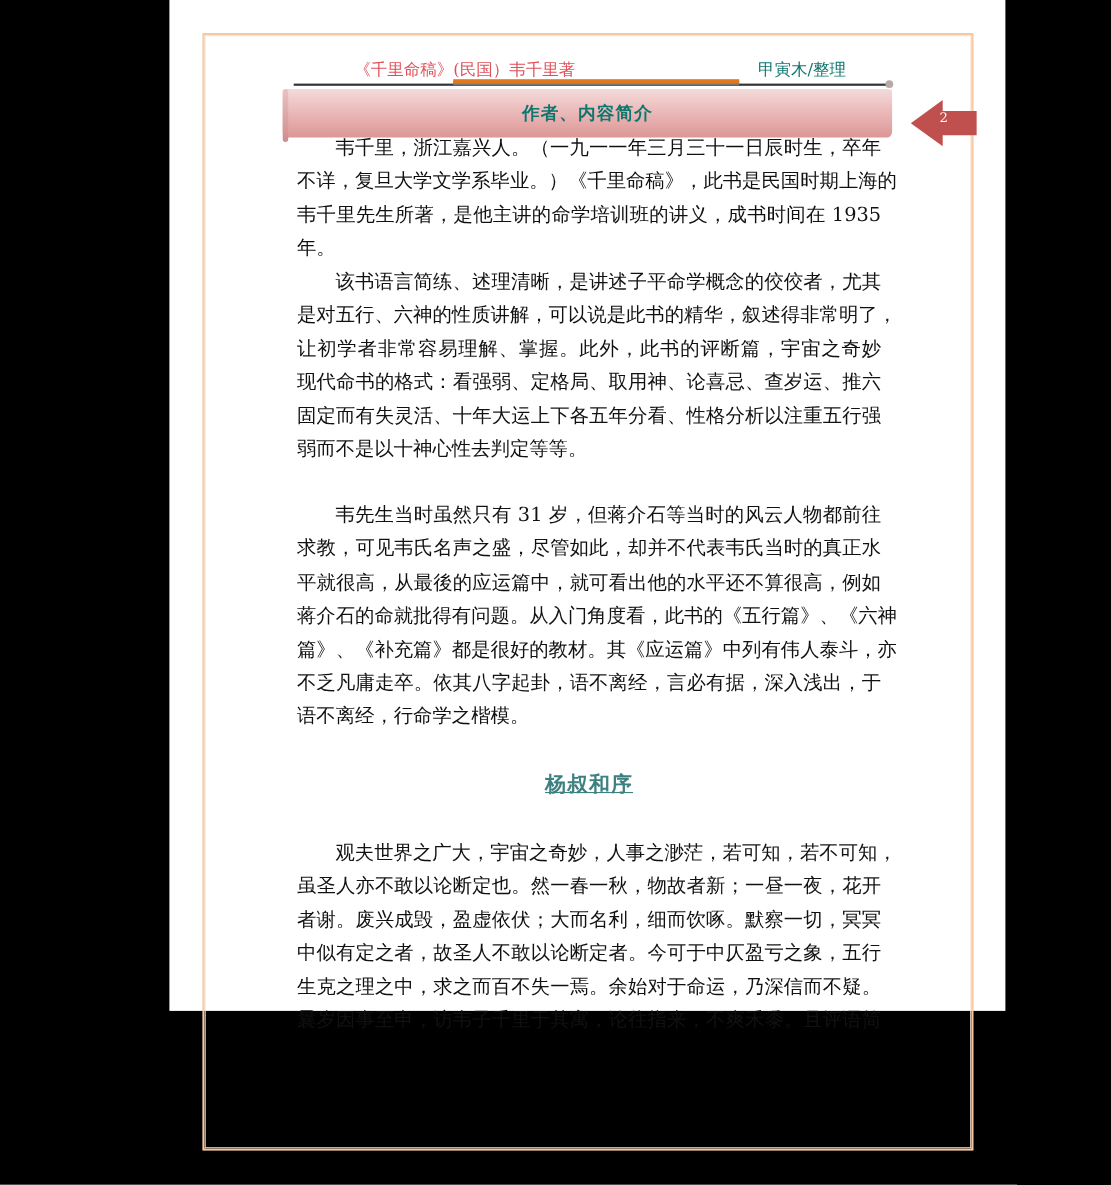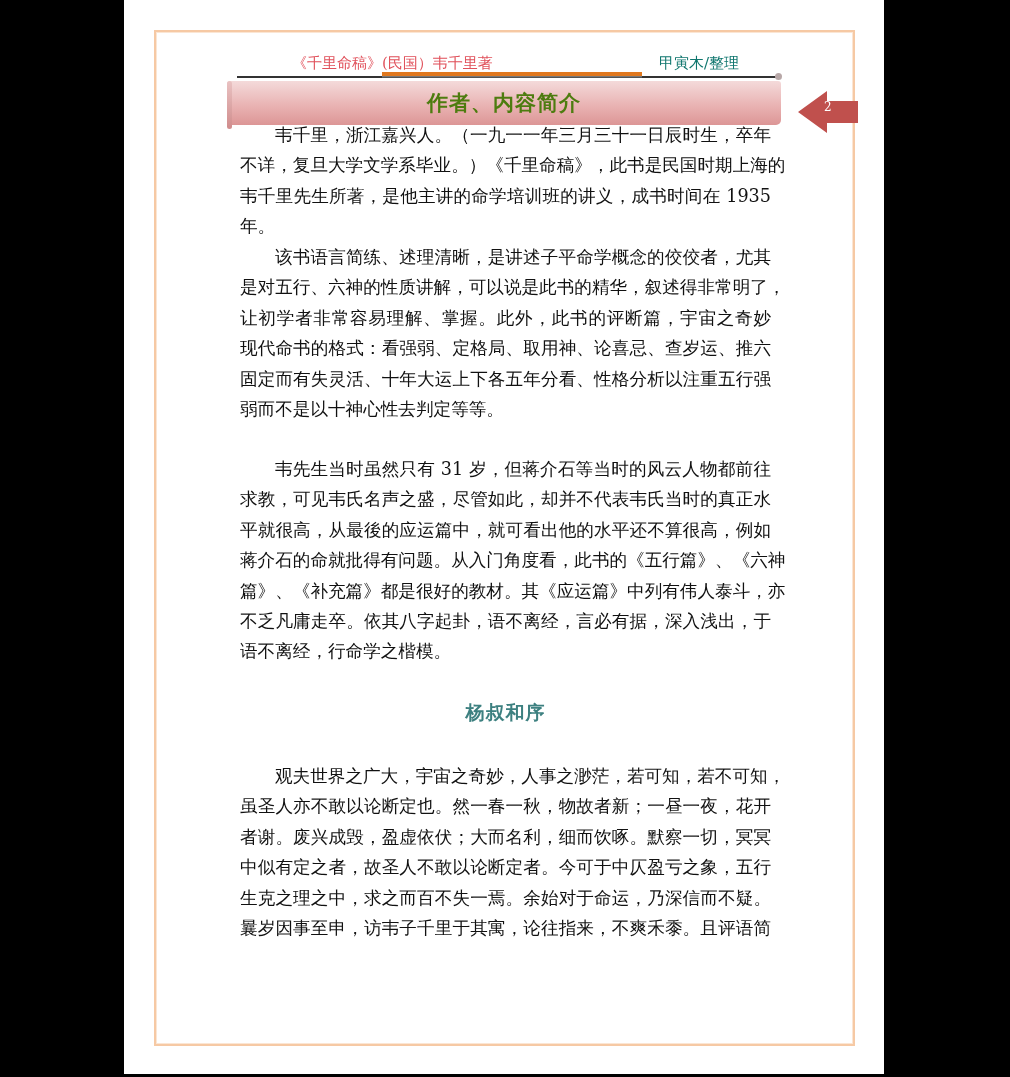--- a/index.html
+++ b/index.html
@@ -1,21 +1,21 @@
 <!DOCTYPE html>
 <html><head>
 <meta charset="utf-8">
 <style>
   html, body { margin: 0; padding: 0; }
   body {
     width: 1010px; height: 1077px; background: #000; position: relative; overflow: hidden;
     font-family: "DejaVu Serif", "Liberation Serif", serif;
   }
   .page {
-    position: absolute; left: 124px; top: 0; width: 760px; height: 1074px; background: #fff;
+    position: absolute; left: 154px; top: 0; width: 760px; height: 919px; background: #fff;
   }
   .frame {
     position: absolute; left: 30px; top: 30px; width: 697px; height: 1012px;
     border: 2px solid #f6c9a4; box-shadow: inset 0 0 0 1px #fbe6d4;
   }
   .hdr-left {
     position: absolute; left: 168px; top: 54px; font-size: 15px; color: #e0505a; white-space: nowrap;
   }
   .hdr-right {
     position: absolute; left: 535px; top: 54px; font-size: 15px; color: #0f766e; white-space: nowrap;
@@ -34,42 +34,42 @@
     position: absolute; left: 103px; top: 81px; width: 554px; height: 44px;
     background: linear-gradient(to bottom, #f4dada 0%, #e8b0b0 60%, #dc9696 100%);
     border-radius: 3px 3px 5px 5px;
   }
   .banner-curl {
     position: absolute; left: 103px; top: 81px; width: 5px; height: 48px;
     background: linear-gradient(to bottom, #e9c2c2, #d08c8c); border-radius: 3px;
   }
   .banner-title {
     position: absolute; left: 103px; top: 81px; width: 554px; height: 44px; line-height: 44px;
-    text-align: center; font-size: 21px; color: #4d7c0f; letter-spacing: 1px; font-weight: bold;
+    text-align: center; font-size: 16px; color: #0f766e; letter-spacing: 1px; font-weight: bold;
   }
   .arrow {
     position: absolute; left: 674px; top: 91px; width: 60px; height: 42px;
   }
   .arrow-num {
     position: absolute; left: 700px; top: 100px; font-size: 12px; color: #fff;
   }
   .content {
     position: absolute; left: 116px; top: 0; width: 531px;
   }
   .para {
     position: absolute; left: 0; width: 531px;
     font-size: 17.6px; line-height: 30.4px; color: #111; text-align: justify;
     text-indent: 2em; letter-spacing: 0;
   }
   .para .line { display: block; text-align: justify; text-align-last: justify; text-indent: 0; white-space: nowrap; }
   .para .line.first { padding-left: 35px; }
   .para .line.last { text-align-last: left; }
   .section-title {
     position: absolute; left: 0; width: 531px; top: 700px; text-align: center;
-    font-size: 19px; color: #3d8080; font-weight: bold; letter-spacing: 1px;
+    font-size: 19px; color: #3d8080; font-weight: bold; letter-spacing: 1px; text-decoration: underline;
   }
 </style>
 </head>
 <body>
 
 <div class="page">
   <div class="frame"></div>
 
   <div class="hdr-left">《千里命稿》(民国）韦千里著</div>
   <div class="hdr-right">甲寅木/整理</div>

